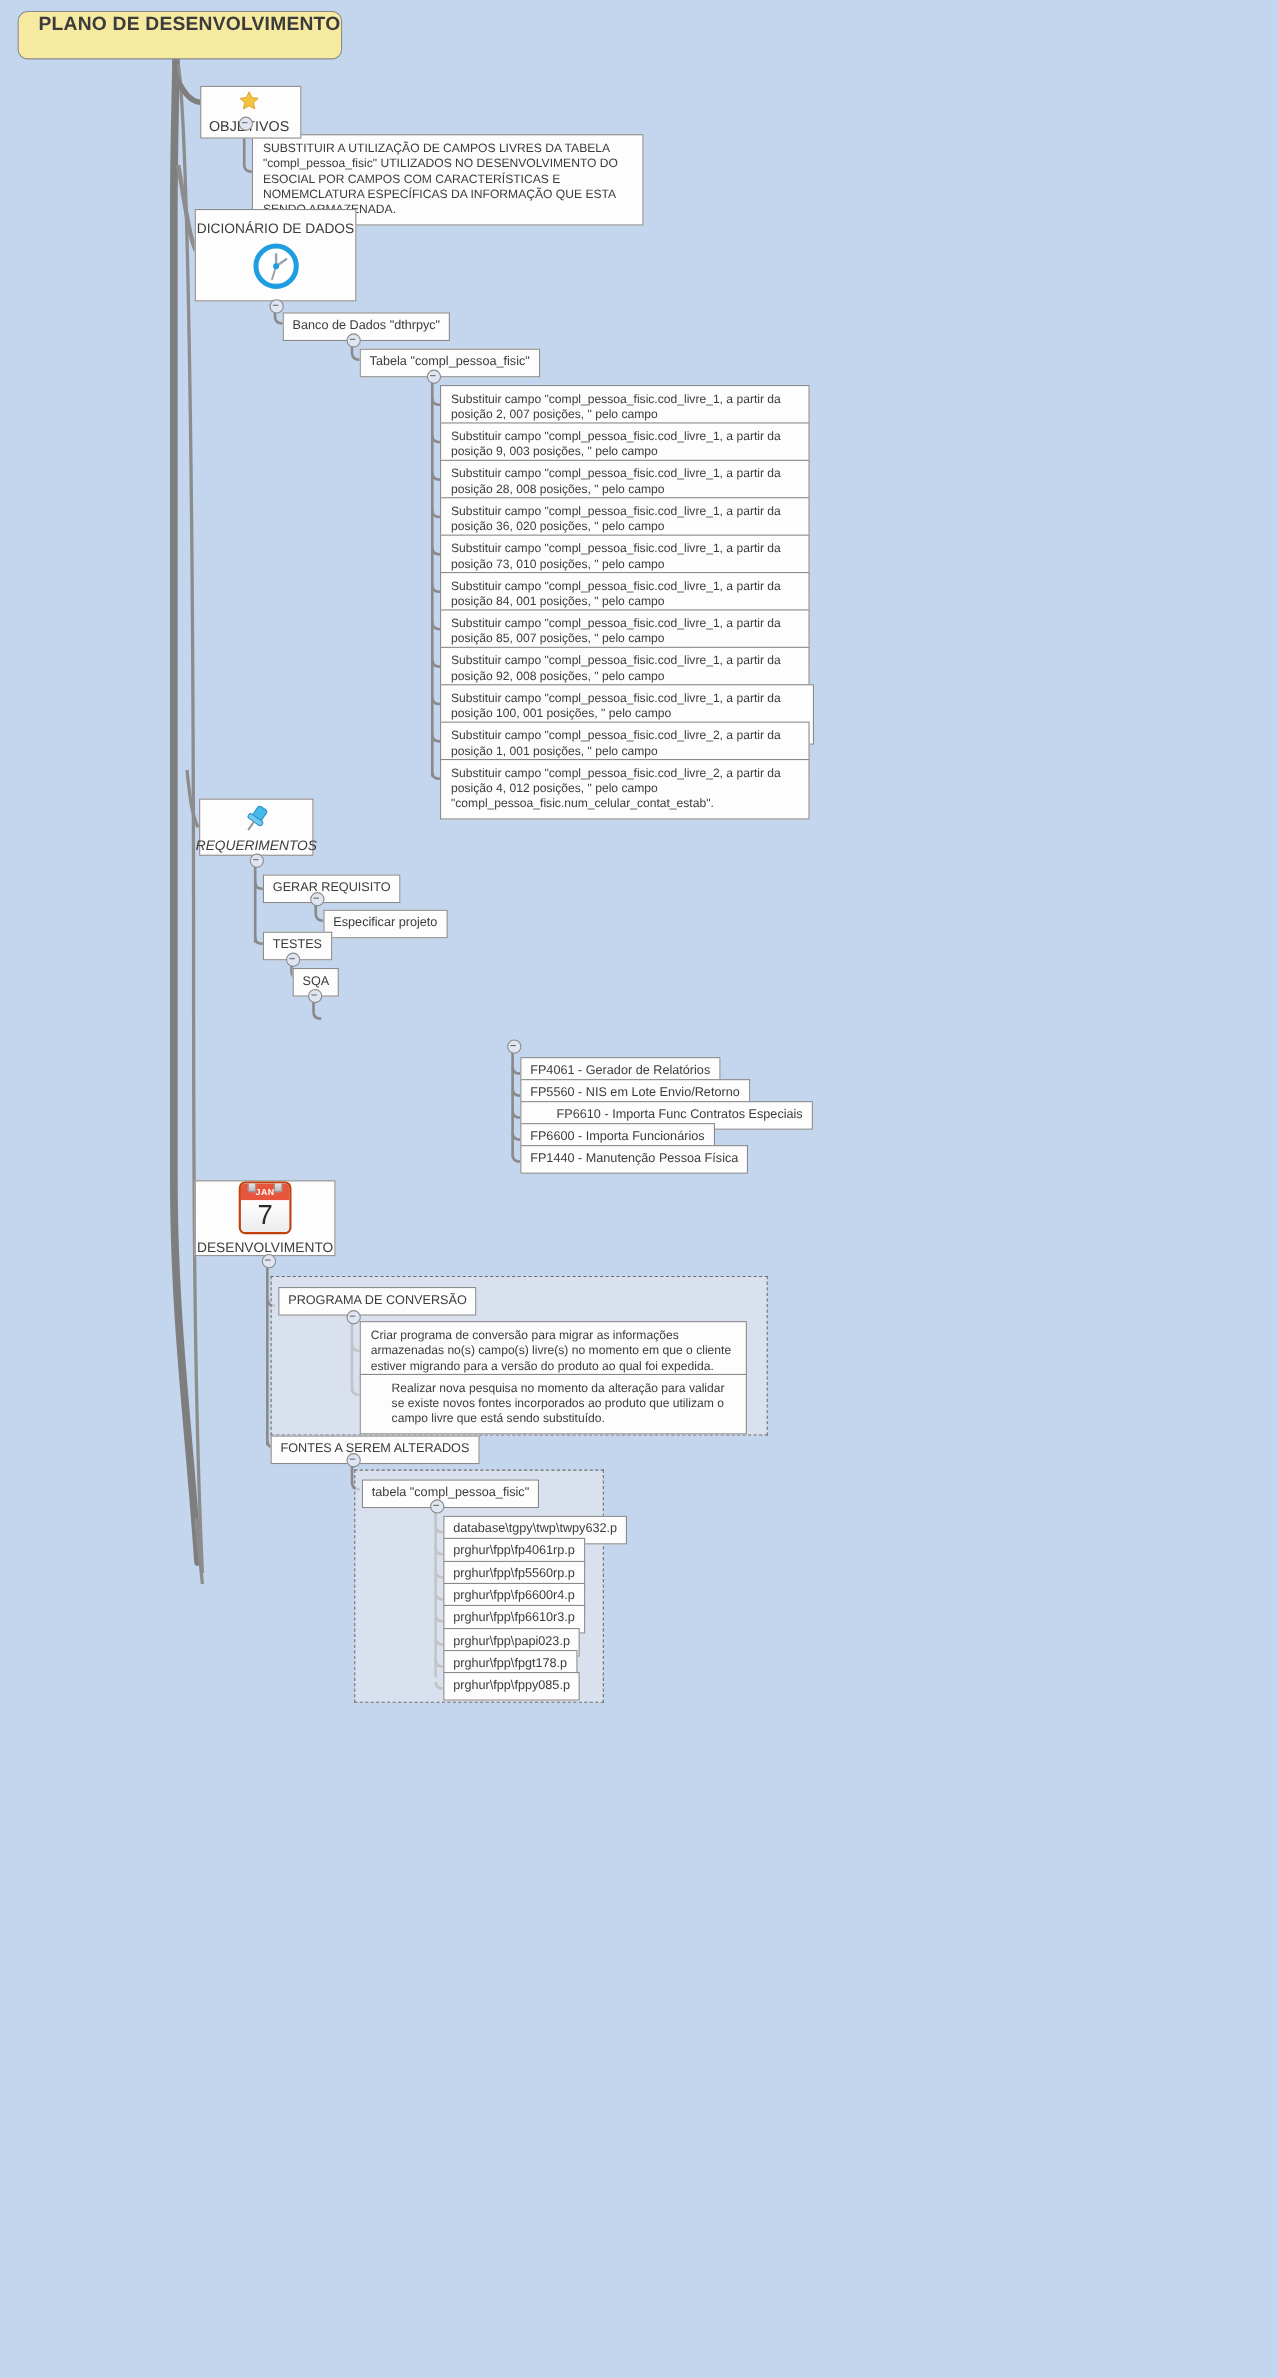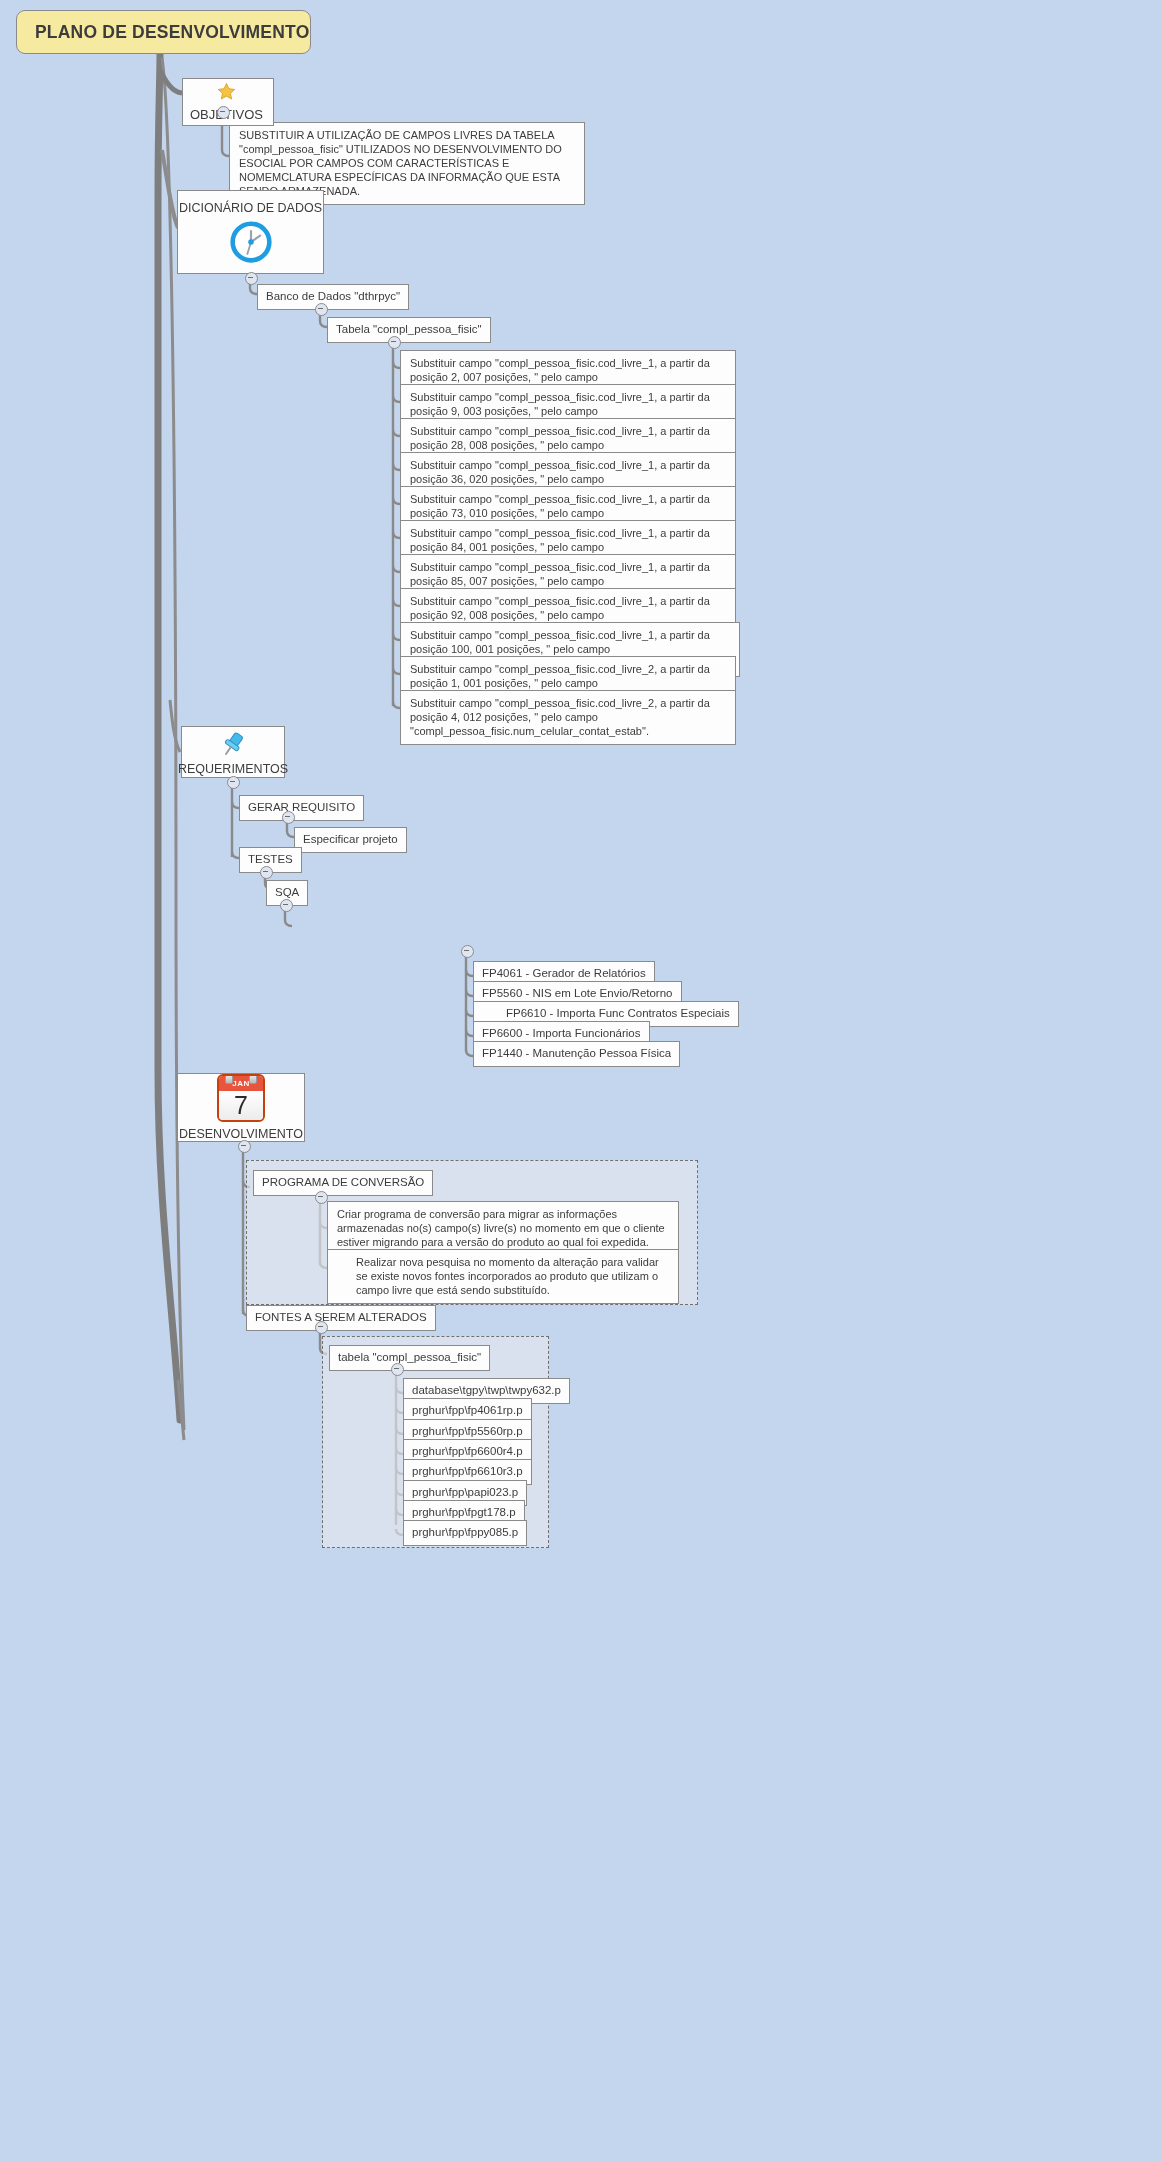--- a/index.html
+++ b/index.html
@@ -35,21 +35,21 @@
     white-space:normal;
   }
 
   
   .root{
     position:absolute;
     left:16px;top:10px;width:295px;height:44px;
     background:#f6e9a0;
     border:1.6px solid #8a8a8a;
     border-radius:9px;
-    display:flex;align-items:center;
+    display:flex;align-items:flex-start;
     padding-left:18px;
     box-sizing:border-box;
     font-size:17.5px;font-weight:bold;
     letter-spacing:.2px;
     color:#3c3c3c;
     z-index:5;
   }
 
   
   .iconnode{
@@ -261,21 +261,21 @@
   <div class="node para" style="left:400px;top:622px;width:340px;">
     <span>Substituir campo "compl_pessoa_fisic.cod_livre_1, a partir da posição 100, 001 posições, " pelo campo "compl_pessoa_fisic.log_estrang_casado_bras".</span>
   </div>
   <div class="node para" style="left:400px;top:656px;width:336px;">
     <span>Substituir campo "compl_pessoa_fisic.cod_livre_2, a partir da posição 1, 001 posições, " pelo campo "compl_pessoa_fisic.log_possui_filho_bras".</span>
   </div>
   <div class="node para" style="left:400px;top:690px;width:336px;">
     <span>Substituir campo "compl_pessoa_fisic.cod_livre_2, a partir da posição 4, 012 posições, " pelo campo "compl_pessoa_fisic.num_celular_contat_estab".</span>
   </div>
 
-  <div class="iconnode" style="left:181px;top:726px;width:104px;height:52px;">
+  <div class="iconnode" style="left:181px;top:726px;width:104px;height:52px;font-style:italic;">
     <svg class="pin-ic" viewBox="0 0 32 32">
       <g transform="rotate(35 16 16)">
         <rect x="11" y="4" width="10" height="13" rx="2.5" fill="#45b8ec" stroke="#2b8fc4" stroke-width="1"></rect>
         <rect x="8" y="15" width="16" height="5" rx="2.2" fill="#6fcdf3" stroke="#2b8fc4" stroke-width="1"></rect>
         <line x1="16" y1="20" x2="16" y2="29" stroke="#8f9aa3" stroke-width="2" stroke-linecap="round"></line>
       </g>
     </svg>
     <span class="lbl">REQUERIMENTOS</span>
   </div>
   <span class="handle" style="left:227px;top:776px;"></span>

